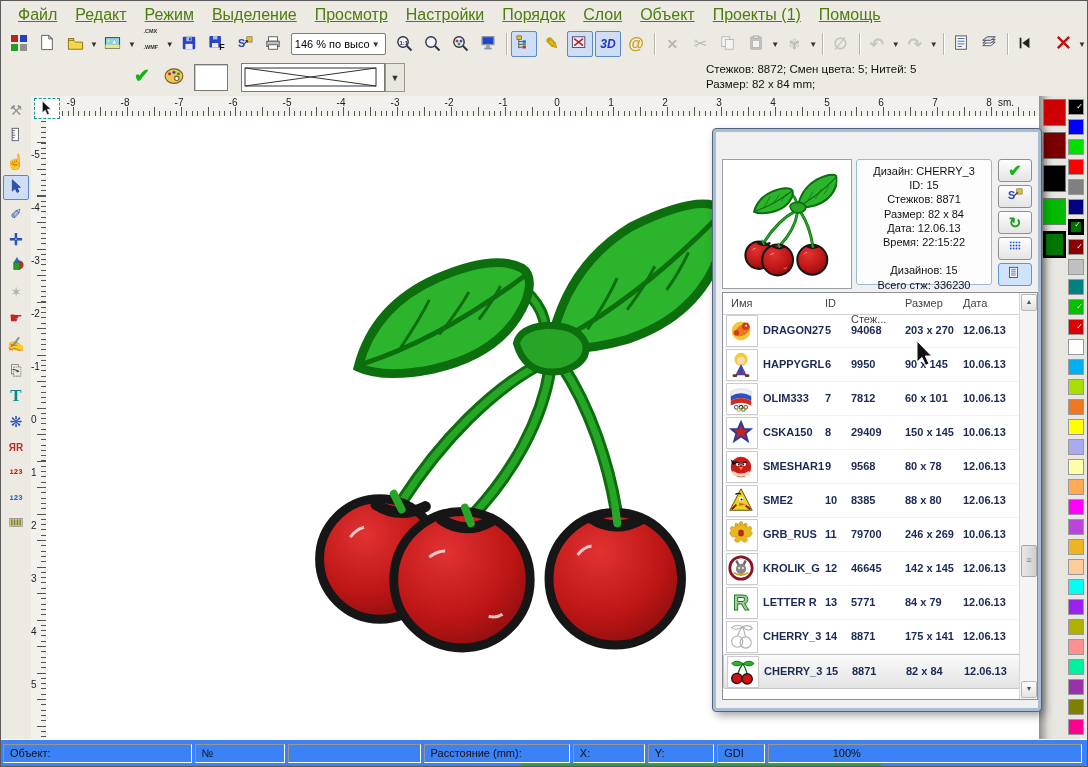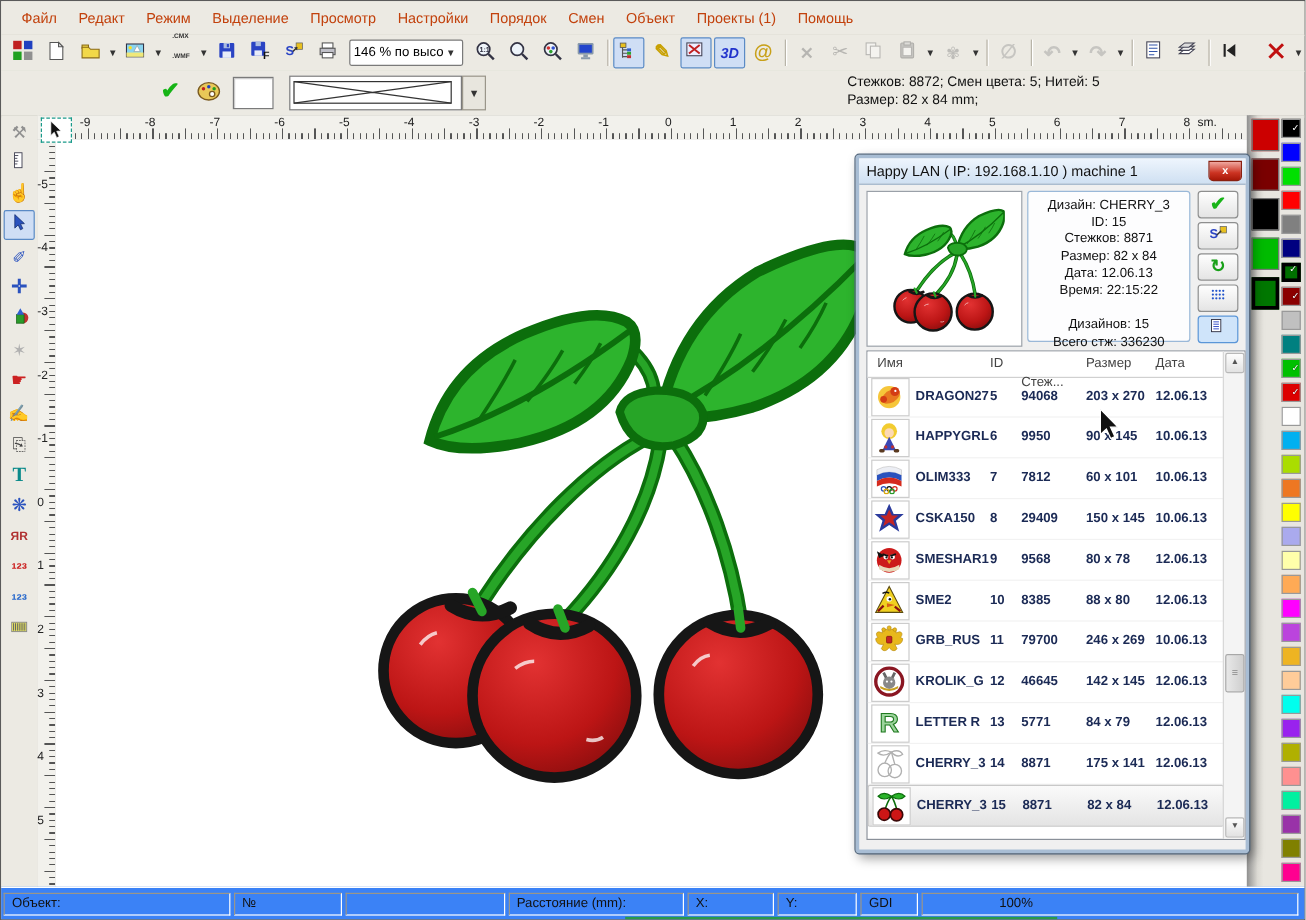--- a/index.html
+++ b/index.html
@@ -3,21 +3,21 @@
 <meta charset="utf-8">
 <style>
   html,body{margin:0;padding:0;}
   body{width:1088px;height:767px;position:relative;overflow:hidden;
        font-family:"Liberation Sans",sans-serif;background:#ece9e2;-webkit-font-smoothing:none;}
   #app{position:absolute;inset:0;border:1px solid #5a5a5a;box-sizing:border-box;}
 
   
   #menubar{position:absolute;top:0;left:0;right:0;height:28px;background:#eceae3;
            border-bottom:1px solid #c6c2b6;display:flex;align-items:center;padding-left:8px;}
-  .menu-item{padding:3px 9px;font-size:12px;color:#c2410c;cursor:default;}
+  .menu-item{padding:3px 9px;font-size:16px;color:#4d7c0f;cursor:default;text-decoration:underline;}
 
   
   #toolbar1{position:absolute;top:28px;left:0;right:0;height:30px;background:#eceae3;
             border-bottom:1px solid #d8d4c8;display:flex;align-items:center;padding-left:4px;}
   .tbtn{min-width:24px;height:24px;display:flex;align-items:center;justify-content:center;
         position:relative;margin:0 1px;border:1px solid transparent;border-radius:2px;}
   .tbtn.pressed{background:#cfdef5;border:1px solid #5a8ac5;}
   .tbtn.disabled{opacity:.45;filter:grayscale(1);}
   .glyph{line-height:1;}
   .ddarr{font-size:8px;color:#333;width:10px;text-align:center;margin:0 1px;}
@@ -190,21 +190,21 @@
   </svg>
 
   <div id="menubar">
       <span class="menu-item">Файл</span>
       <span class="menu-item">Редакт</span>
       <span class="menu-item">Режим</span>
       <span class="menu-item">Выделение</span>
       <span class="menu-item">Просмотр</span>
       <span class="menu-item">Настройки</span>
       <span class="menu-item">Порядок</span>
-      <span class="menu-item">Смен</span>
+      <span class="menu-item">Слои</span>
       <span class="menu-item">Объект</span>
       <span class="menu-item">Проекты (1)</span>
       <span class="menu-item">Помощь</span>
     </div>
   <div id="toolbar1">
       <span class="tbtn">
         <span class="glyph"><svg width="18" height="18" viewBox="0 0 18 18">
             <rect x="1" y="1" width="7" height="7" fill="#c02020"></rect>
             <rect x="10" y="1" width="7" height="7" fill="#2040c0"></rect>
             <rect x="1" y="10" width="7" height="7" fill="#20a020"></rect>
@@ -583,24 +583,20 @@
       <div class="pal-sw" style="top: 503px; background: rgb(153, 34, 238);"></div>
       <div class="pal-sw" style="top: 523px; background: rgb(176, 176, 0);"></div>
       <div class="pal-sw" style="top: 543px; background: rgb(255, 144, 144);"></div>
       <div class="pal-sw" style="top: 563px; background: rgb(0, 240, 160);"></div>
       <div class="pal-sw" style="top: 583px; background: rgb(153, 50, 168);"></div>
       <div class="pal-sw" style="top: 603px; background: rgb(128, 128, 0);"></div>
       <div class="pal-sw" style="top: 623px; background: rgb(255, 0, 144);"></div>
     </div>
 
   <div id="dialog">
-    <div id="dlg-title">
-      <span>Happy LAN ( IP: 192.168.1.10 ) machine 1</span>
-      <span id="dlg-close">x</span>
-    </div>
     <div id="dlg-preview">
       <svg width="118" height="122" viewBox="0 0 450 545" style="margin:3px 5px">
         <use href="#cherrySym"></use>
       </svg>
     </div>
     <div id="dlg-info">
         <div>Дизайн: CHERRY_3</div>
         <div>ID:  15</div>
         <div>Стежков: 8871</div>
         <div>Размер: 82 x 84</div>

